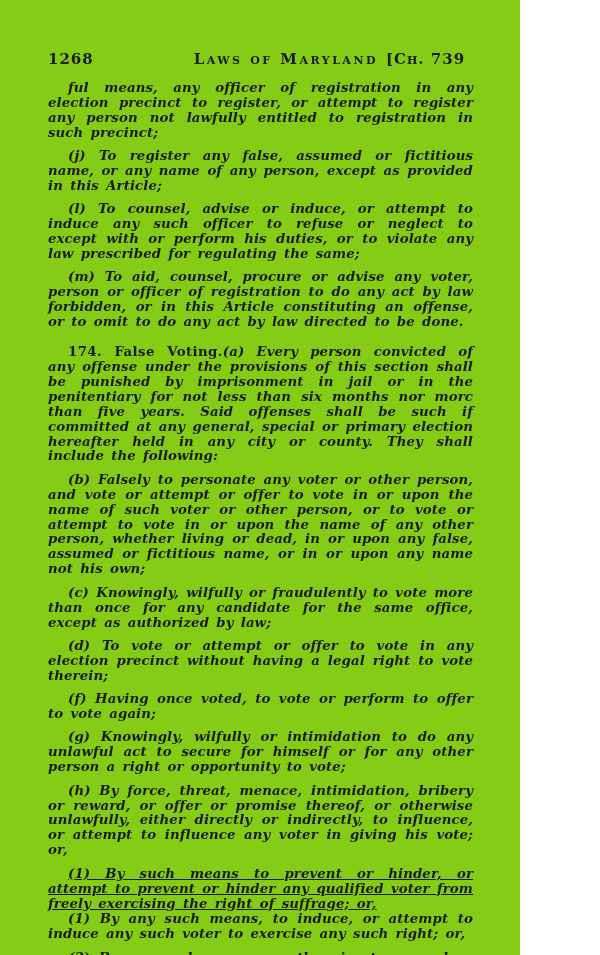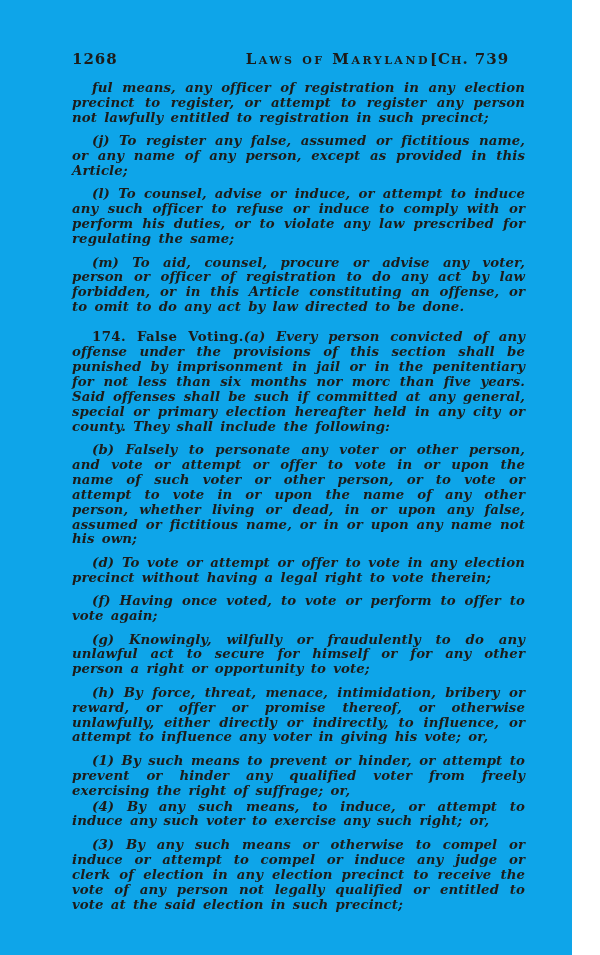--- a/index.html
+++ b/index.html
@@ -2,25 +2,25 @@
 <html><head>
 <meta charset="utf-8">
 <style>
   html, body {
     margin: 0;
     padding: 0;
     background: #ffffff;
   }
   .page {
     position: relative;
-    width: 572px;
+    width: 520px;
     height: 955px;
     box-sizing: border-box;
-    background: #0ea5e9;
-    padding: 50px 47px 0 72px;
+    background: #84cc16;
+    padding: 50px 47px 0 48px;
     font-family: "DejaVu Serif", serif;
     color: #1c1c1a;
     overflow: hidden;
   }
   .header {
     display: flex;
     align-items: baseline;
     margin-bottom: 13px;
   }
   .pageno {
@@ -32,21 +32,21 @@
   .running-title {
     flex: 1;
     text-align: right;
     font-variant: small-caps;
     font-weight: 700;
     font-size: 15px;
     letter-spacing: 2.5px;
   }
   .chapter {
     width: 95px;
-    text-align: left;
+    text-align: center;
     font-variant: small-caps;
     font-weight: 700;
     font-size: 15px;
     letter-spacing: 1px;
   }
   .body-text {
     font-style: italic;
     font-weight: 700;
     font-size: 13.3px;
     line-height: 14.9px;
@@ -56,20 +56,21 @@
   }
   p.para {
     margin: 0 0 8.5px 0;
     text-indent: 20px;
   }
   p.section {
     margin-top: 15px;
   }
   p.flush-after {
     margin-bottom: 1px;
+    text-decoration: underline;
   }
   p.last {
     margin-bottom: 0;
   }
   .sec-label {
     font-style: normal;
     font-weight: 700;
     letter-spacing: 0.4px;
   }
 </style>
@@ -84,40 +85,41 @@
     <span class="chapter">[Ch. 739</span>
   </div>
 
   <div class="body-text">
 
     <p class="para">ful means, any officer of registration in any election precinct to register, or attempt to register any person not lawfully entitled to registration in such precinct;</p>
 
     <p class="para">(j) To register any false, assumed or fictitious name, or any name of any person, except as provided in this Article;</p>
 
 
-    <p class="para">(l) To counsel, advise or induce, or attempt to induce any such officer to refuse or induce to comply with or perform his duties, or to violate any law prescribed for regulating the same;</p>
+    <p class="para">(l) To counsel, advise or induce, or attempt to induce any such officer to refuse or neglect to except with or perform his duties, or to violate any law prescribed for regulating the same;</p>
 
     <p class="para">(m) To aid, counsel, procure or advise any voter, person or officer of registration to do any act by law forbidden, or in this Article constituting an offense, or to omit to do any act by law directed to be done.</p>
 
     <p class="para section">
       <span class="sec-label">174. False Voting.</span><span>(a) Every person convicted of any offense under the provisions of this section shall be punished by imprisonment in jail or in the penitentiary for not less than six months nor morc than five years. Said offenses shall be such if committed at any general, special or primary election hereafter held in any city or county. They shall include the following:</span>
     </p>
 
     <p class="para">(b) Falsely to personate any voter or other person, and vote or attempt or offer to vote in or upon the name of such voter or other person, or to vote or attempt to vote in or upon the name of any other person, whether living or dead, in or upon any false, assumed or fictitious name, or in or upon any name not his own;</p>
 
+    <p class="para">(c) Knowingly, wilfully or fraudulently to vote more than once for any candidate for the same office, except as authorized by law;</p>
 
     <p class="para">(d) To vote or attempt or offer to vote in any election precinct without having a legal right to vote therein;</p>
 
 
     <p class="para">(f) Having once voted, to vote or perform to offer to vote again;</p>
 
-    <p class="para">(g) Knowingly, wilfully or fraudulently to do any unlawful act to secure for himself or for any other person a right or opportunity to vote;</p>
+    <p class="para">(g) Knowingly, wilfully or intimidation to do any unlawful act to secure for himself or for any other person a right or opportunity to vote;</p>
 
     <p class="para">(h) By force, threat, menace, intimidation, bribery or reward, or offer or promise thereof, or otherwise unlawfully, either directly or indirectly, to influence, or attempt to influence any voter in giving his vote; or,</p>
 
     <p class="para flush-after">(1) By such means to prevent or hinder, or attempt to prevent or hinder any qualified voter from freely exercising the right of suffrage; or,</p>
 
-    <p class="para">(4) By any such means, to induce, or attempt to induce any such voter to exercise any such right; or,</p>
+    <p class="para">(1) By any such means, to induce, or attempt to induce any such voter to exercise any such right; or,</p>
 
     <p class="para last">(3) By any such means or otherwise to compel or induce or attempt to compel or induce any judge or clerk of election in any election precinct to receive the vote of any person not legally qualified or entitled to vote at the said election in such precinct;</p>
 
   </div>
 </div>
 
 </body></html>

